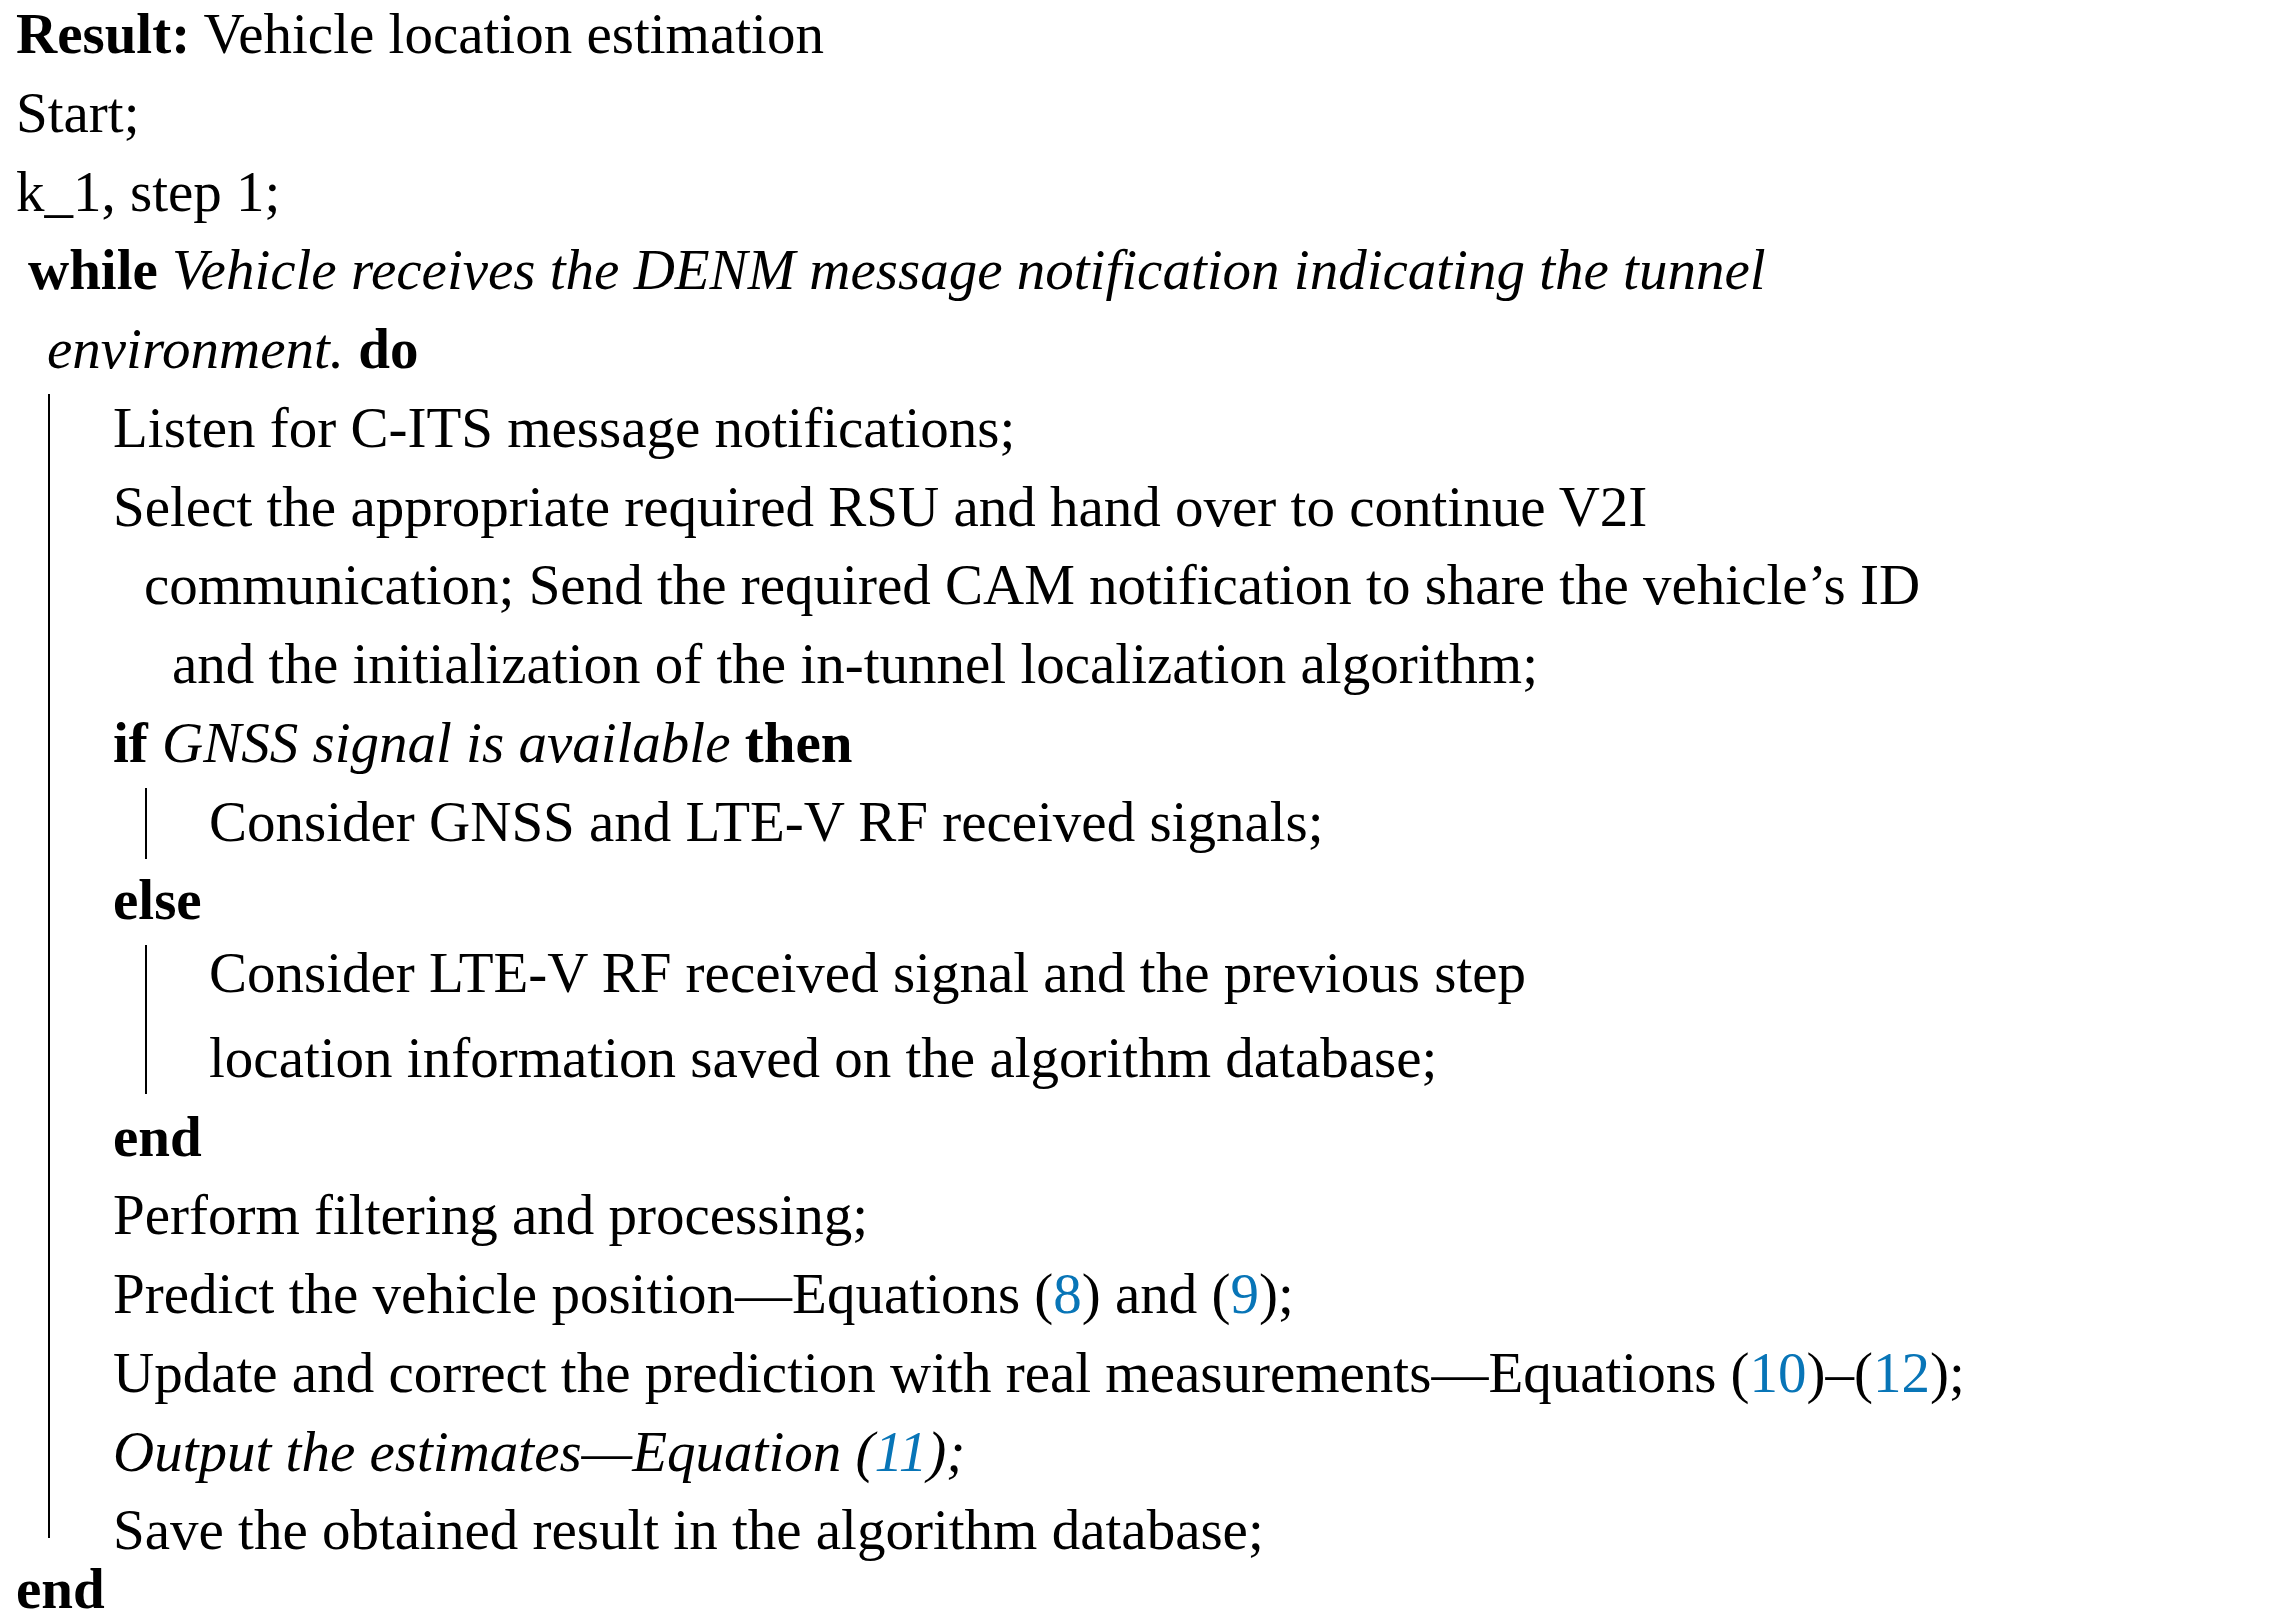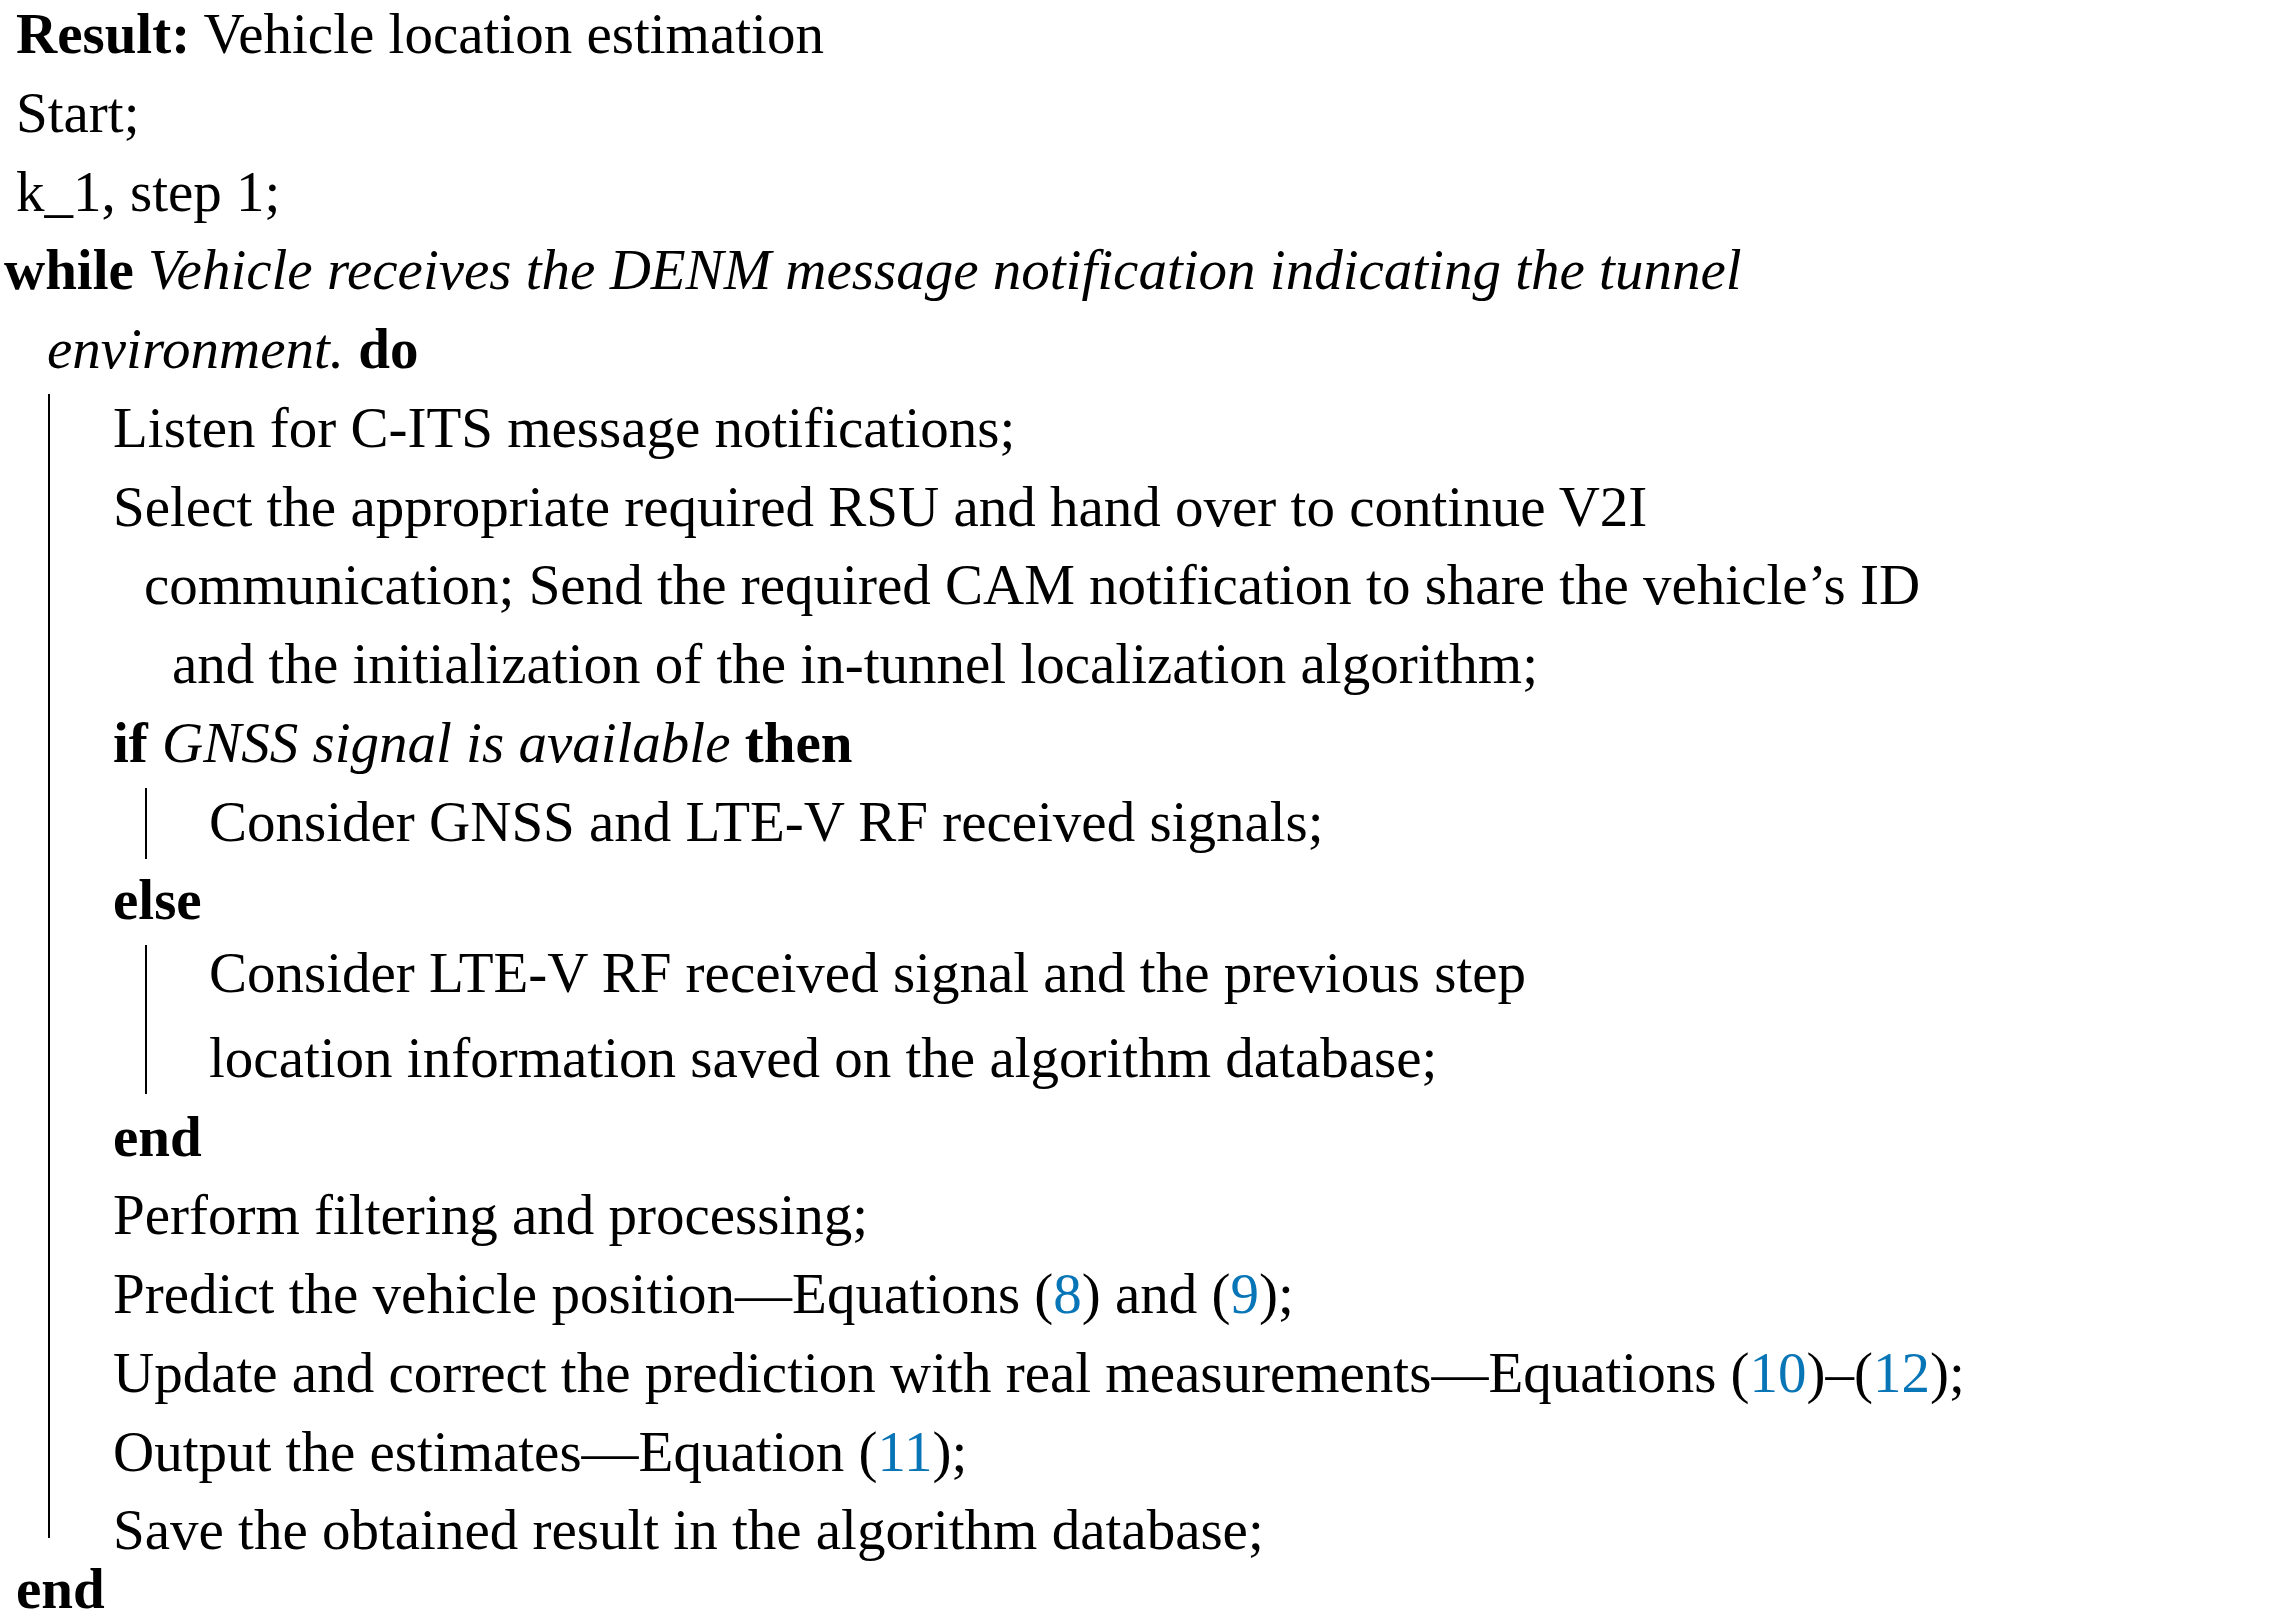--- a/index.html
+++ b/index.html
@@ -18,21 +18,21 @@
 
   <div class="line" style="left:16px;top:0px;">
     <span class="kw">Result:</span>
     <span>Vehicle location estimation</span>
   </div>
 
   <div class="line" style="left:16px;top:79px;">Start;</div>
 
   <div class="line" style="left:16px;top:158px;">k_1, step 1;</div>
 
-  <div class="line" style="left:4px;top:236px;">
+  <div class="line" style="left:28px;top:236px;">
     <span class="kw">while</span>
     <span class="it">Vehicle receives the DENM message notification indicating the tunnel</span>
   </div>
 
   <div class="line" style="left:47px;top:315px;">
     <span class="it">environment.</span>
     <span class="kw">do</span>
   </div>
 
   <div class="vbar" style="left:48px;top:394px;height:1144px;"></div>
@@ -67,21 +67,21 @@
   <div class="line" style="left:113px;top:1181px;">Perform filtering and processing;</div>
 
   <div class="line" style="left:113px;top:1260px;">
     <span>Predict the vehicle position—Equations (</span><span class="ref">8</span><span>) and (</span><span class="ref">9</span><span>);</span>
   </div>
 
   <div class="line" style="left:113px;top:1339px;">
     <span>Update and correct the prediction with real measurements—Equations (</span><span class="ref">10</span><span>)–(</span><span class="ref">12</span><span>);</span>
   </div>
 
-  <div class="line" style="left:113px;top:1418px;">
+  <div class="line" style="left:113px;top:1418px;font-style:italic;">
     <span>Output the estimates—Equation (</span><span class="ref">11</span><span>);</span>
   </div>
 
   <div class="line" style="left:113px;top:1496px;">Save the obtained result in the algorithm database;</div>
 
   <div class="line" style="left:16px;top:1555px;">
     <span class="kw">end</span>
   </div>
 
 </div>

